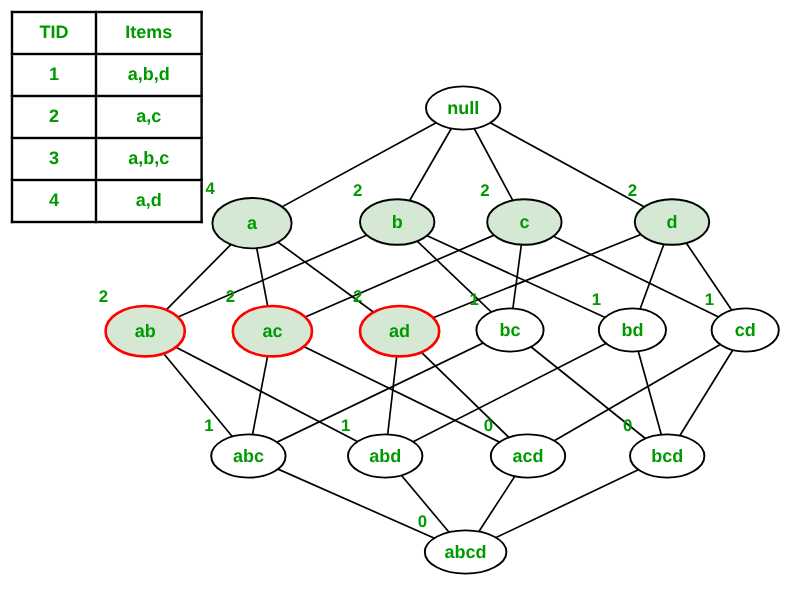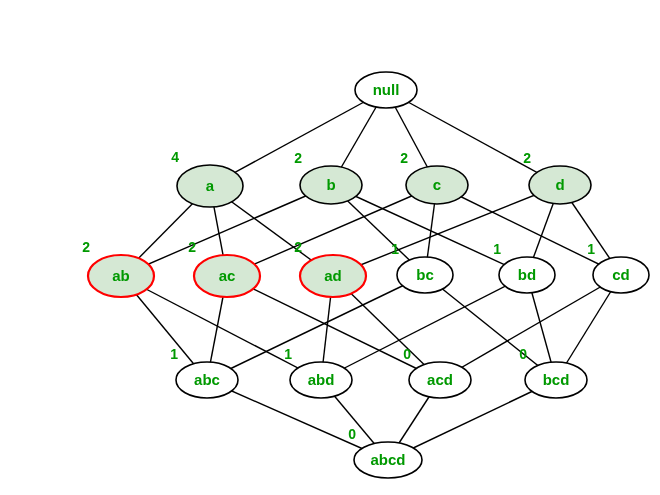--- a/index.html
+++ b/index.html
@@ -145,14 +145,40 @@
         <text x="556" y="385" text-anchor="middle" class="node-label" fill="#009900">bcd</text>
         <text x="527" y="359" text-anchor="end" class="node-count" fill="#009900">0</text>
       </g>
       <g>
         <ellipse cx="388" cy="460" rx="34" ry="18" fill="#ffffff" stroke="#000000" stroke-width="1.6"></ellipse>
         <text x="388" y="465" text-anchor="middle" class="node-label" fill="#009900">abcd</text>
         <text x="356" y="439" text-anchor="end" class="node-count" fill="#009900">0</text>
       </g>
     </svg>
 
+  <table class="tid-table">
+    <thead>
+      <tr>
+        <th style="color: rgb(0, 153, 0); border-color: rgb(0, 0, 0);">TID</th>
+        <th style="color: rgb(0, 153, 0); border-color: rgb(0, 0, 0);">Items</th>
+      </tr>
+    </thead>
+    <tbody>
+      <tr>
+        <td style="color: rgb(0, 153, 0); border-color: rgb(0, 0, 0);">1</td>
+        <td style="color: rgb(0, 153, 0); border-color: rgb(0, 0, 0);">a,b,d</td>
+      </tr>
+      <tr>
+        <td style="color: rgb(0, 153, 0); border-color: rgb(0, 0, 0);">2</td>
+        <td style="color: rgb(0, 153, 0); border-color: rgb(0, 0, 0);">a,c</td>
+      </tr>
+      <tr>
+        <td style="color: rgb(0, 153, 0); border-color: rgb(0, 0, 0);">3</td>
+        <td style="color: rgb(0, 153, 0); border-color: rgb(0, 0, 0);">a,b,c</td>
+      </tr>
+      <tr>
+        <td style="color: rgb(0, 153, 0); border-color: rgb(0, 0, 0);">4</td>
+        <td style="color: rgb(0, 153, 0); border-color: rgb(0, 0, 0);">a,d</td>
+      </tr>
+    </tbody>
+  </table>
 
 </div>
 
 </body></html>

